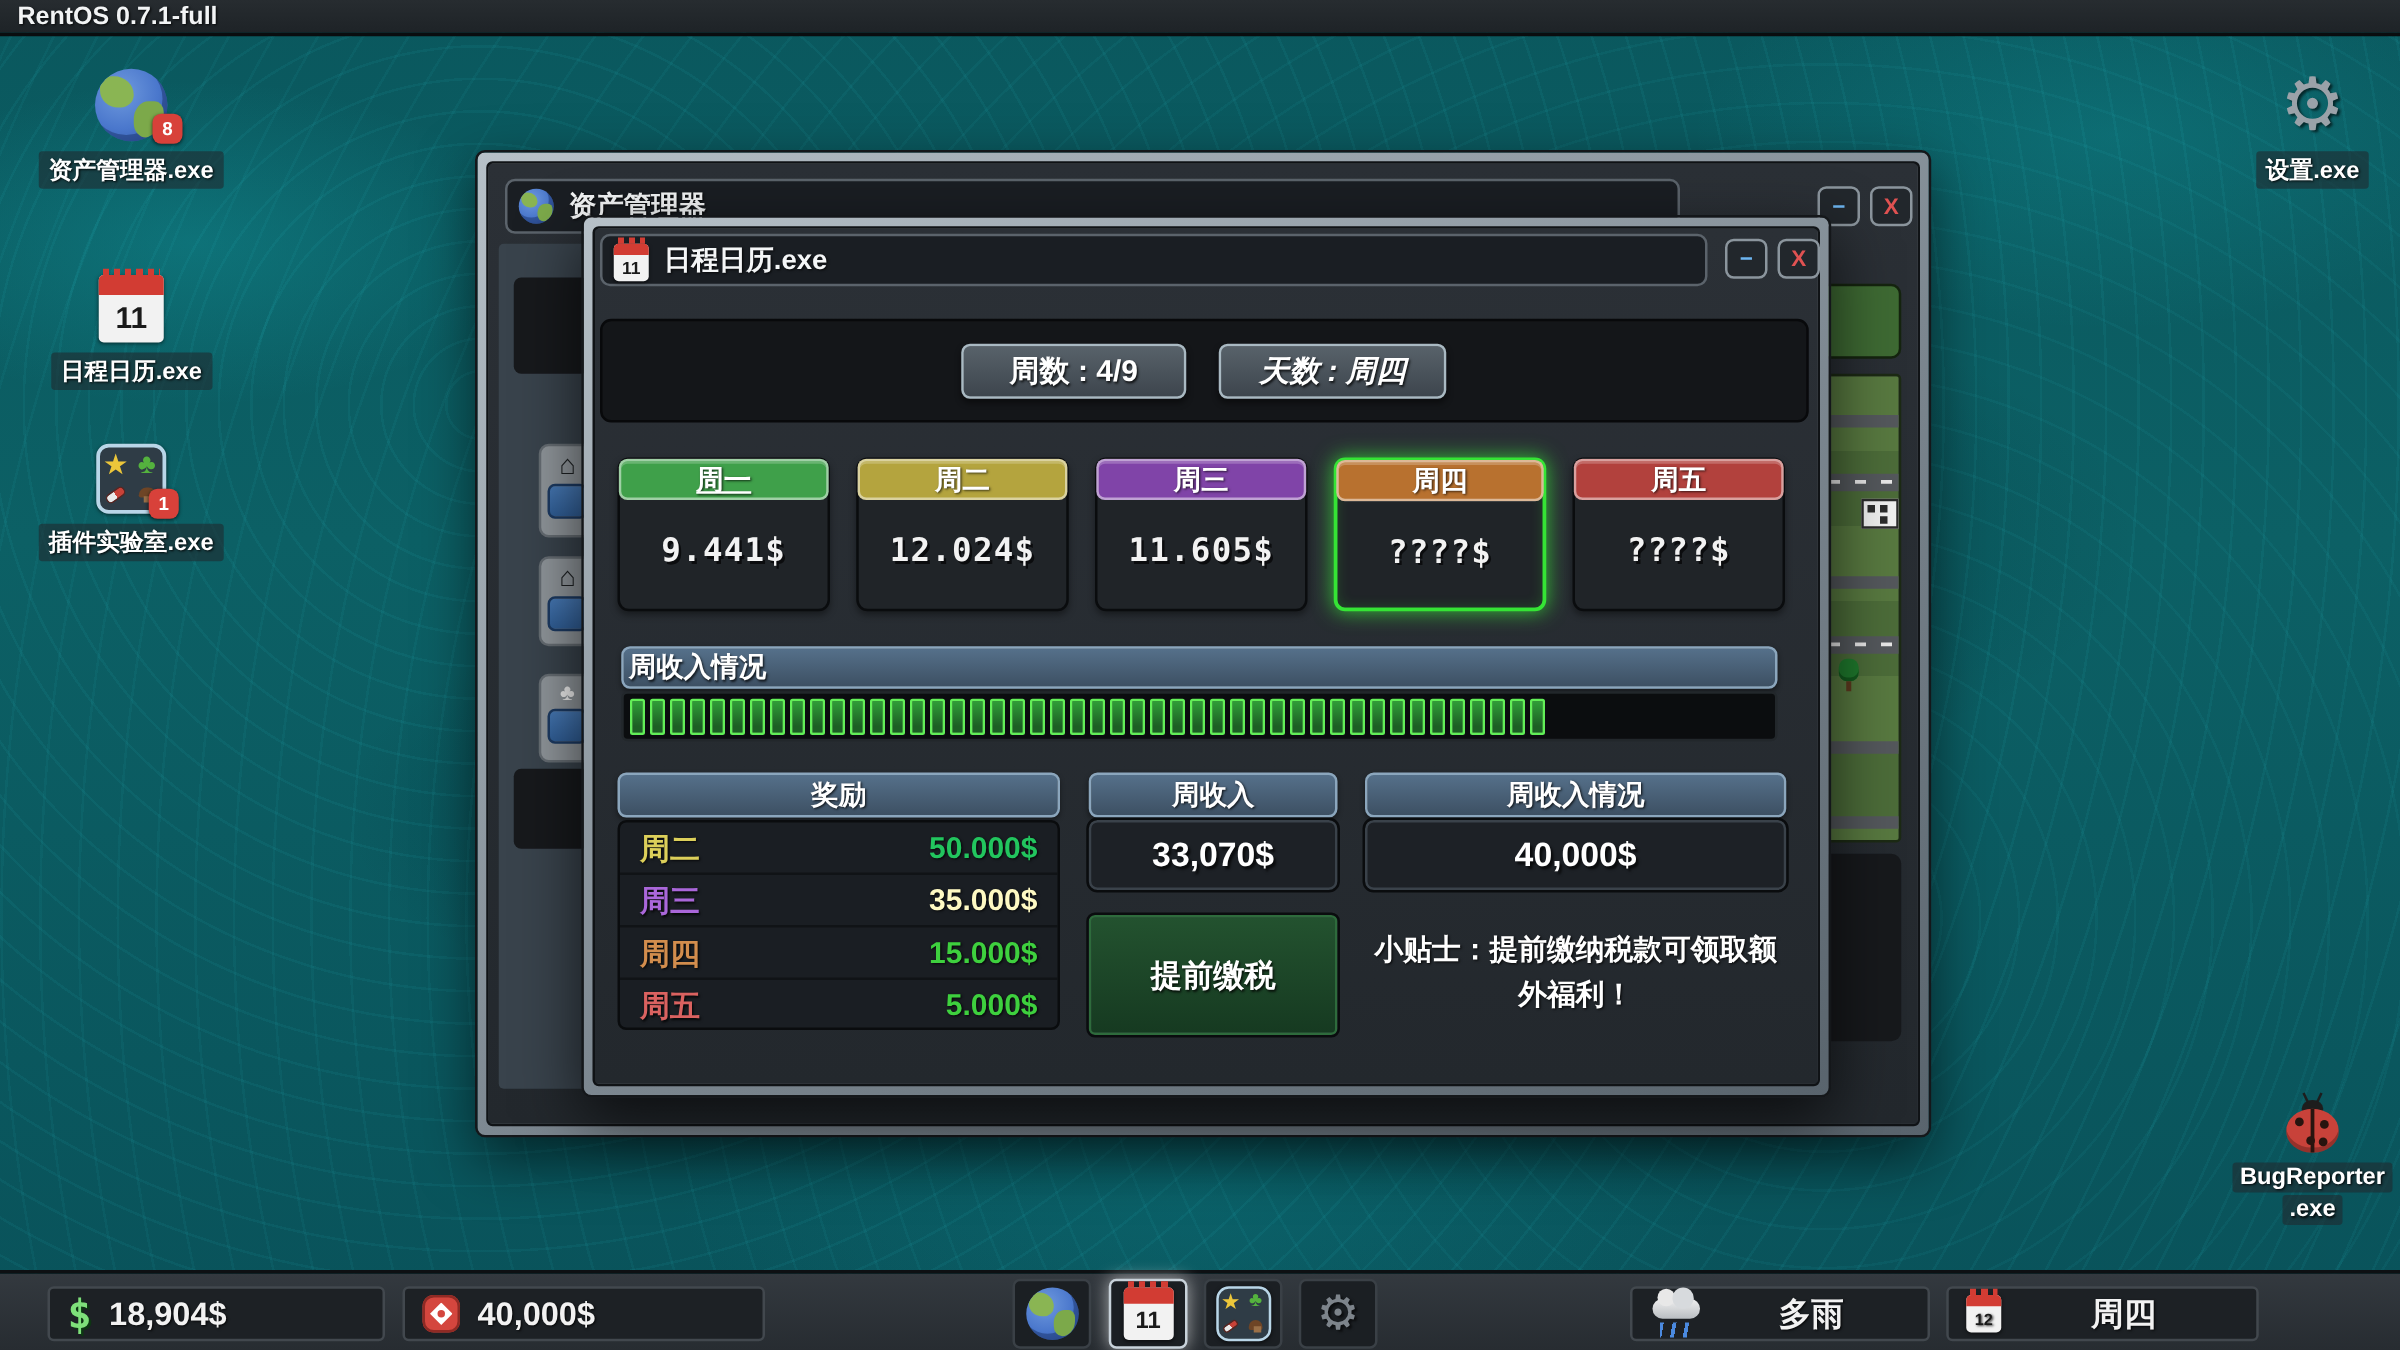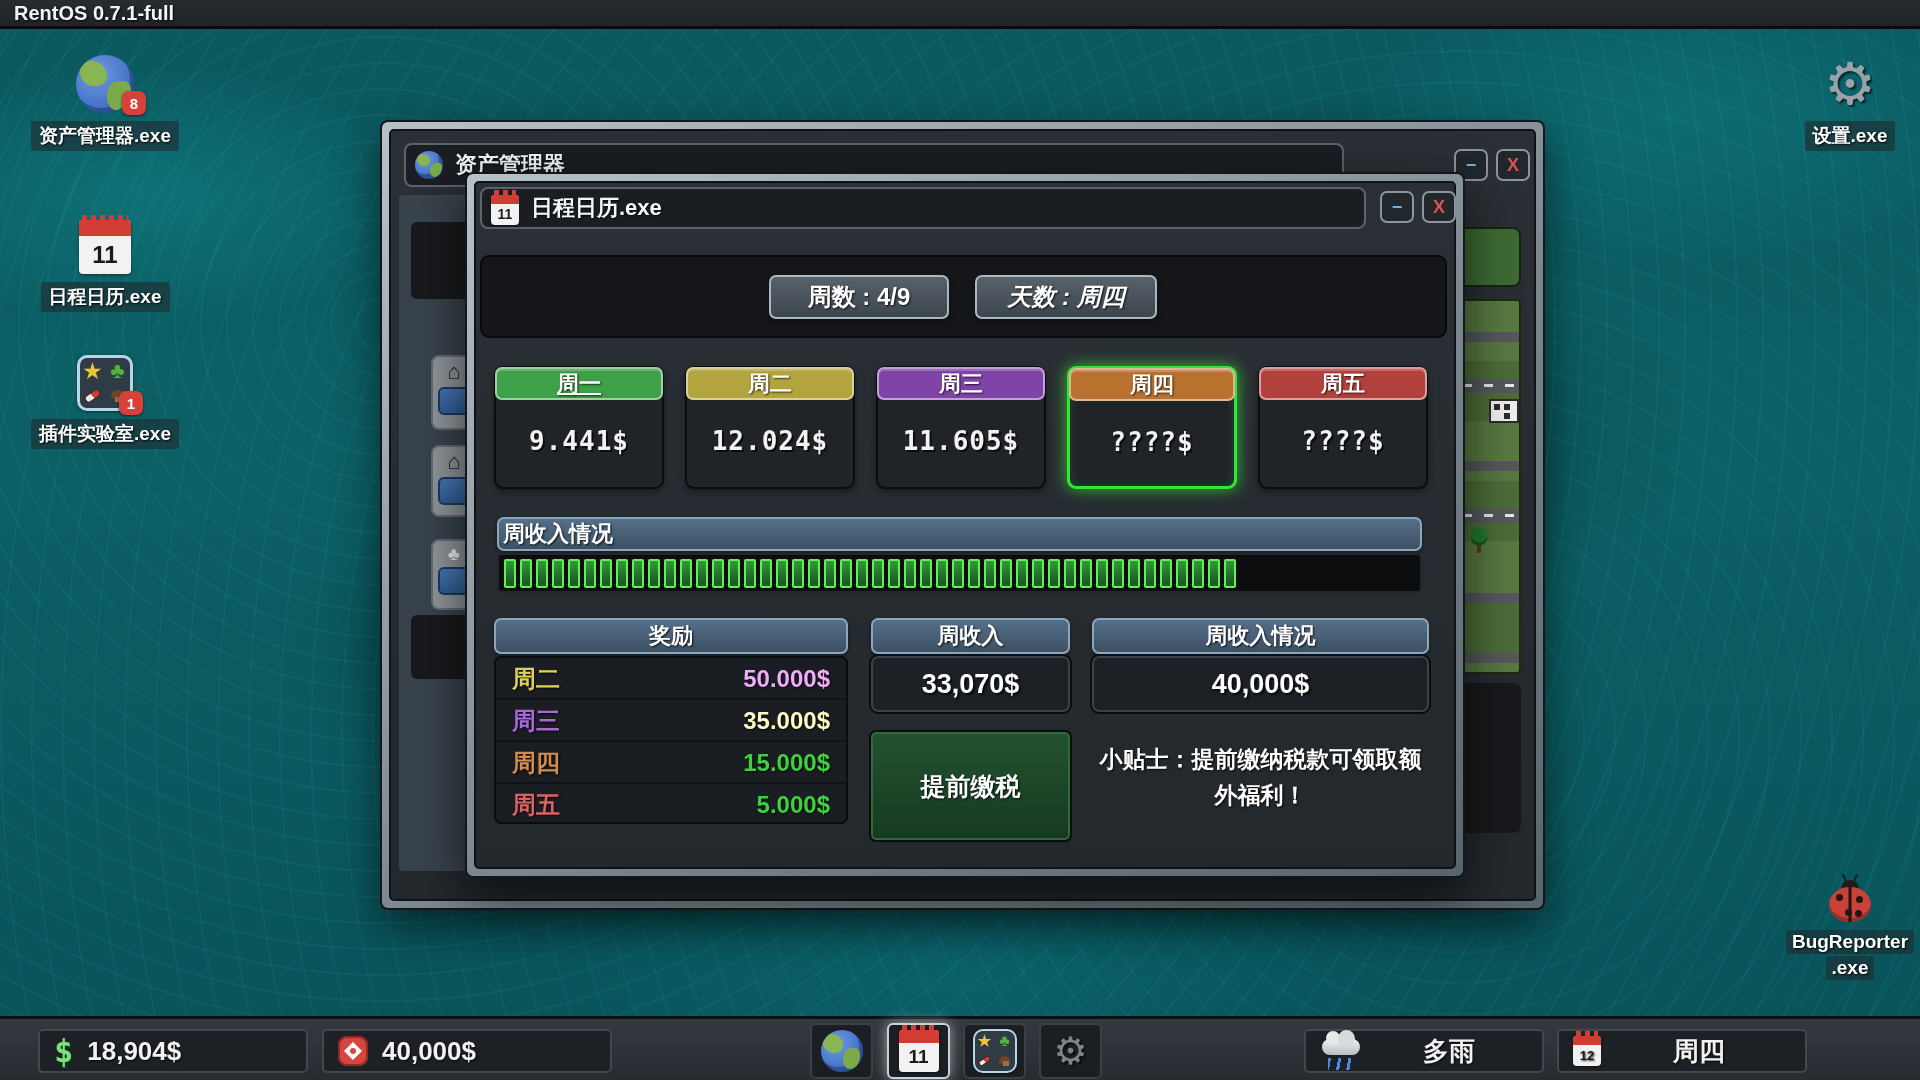--- a/index.html
+++ b/index.html
@@ -351,21 +351,21 @@
         <div class="seg" style="border-color: rgb(98, 239, 88);"></div>
         <div class="seg" style="border-color: rgb(98, 239, 88);"></div>
         <div class="seg" style="border-color: rgb(98, 239, 88);"></div>
         <div class="seg" style="border-color: rgb(98, 239, 88);"></div>
       </div>
 
     <div class="blue-header centered" style="left:18px; top:435px; width:354px; height:36px;">奖励</div>
     <div class="rewards-body" style="left:18px; top:473px; width:354px; height:168px;">
         <div class="reward-row">
           <span style="color: rgb(220, 207, 90);">周二</span>
-          <span style="color: #f0abfc;">50.000$</span>
+          <span style="color: #22c55e;">50.000$</span>
         </div>
         <div class="reward-row">
           <span style="color: rgb(170, 103, 218);">周三</span>
           <span style="color: #fef9c3;">35.000$</span>
         </div>
         <div class="reward-row">
           <span style="color: rgb(210, 141, 77);">周四</span>
           <span style="color: rgb(62, 208, 62);">15.000$</span>
         </div>
         <div class="reward-row">
@@ -373,21 +373,21 @@
           <span style="color: rgb(62, 208, 62);">5.000$</span>
         </div>
       </div>
 
     <div class="blue-header centered" style="left:395px; top:435px; width:199px; height:36px;">周收入</div>
     <div class="value-box" style="left:395px; top:473px; width:199px; height:56px;">33,070$</div>
 
     <div class="blue-header centered" style="left:616px; top:435px; width:337px; height:36px;">周收入情况</div>
     <div class="value-box" style="left:616px; top:473px; width:337px; height:56px;">40,000$</div>
 
-    <div class="tax-btn" style="left:395px; top:549px; width:199px; height:108px;">提前缴税</div>
+    <div class="tax-btn" style="left:395px; top:549px; width:199px; height:96px;">提前缴税</div>
     <div class="tip-text" style="left:616px; top:545px; width:337px; height:100px;">小贴士：提前缴纳税款可领取额外福利！</div>
   </div>
 </div>
 
 <div id="taskbar">
   <div class="tb-box" style="left:38px; width:270px;">
     <span class="money-glyph">$</span>
     <span>18,904$</span>
   </div>
   <div class="tb-box" style="left:322px; width:290px;">

